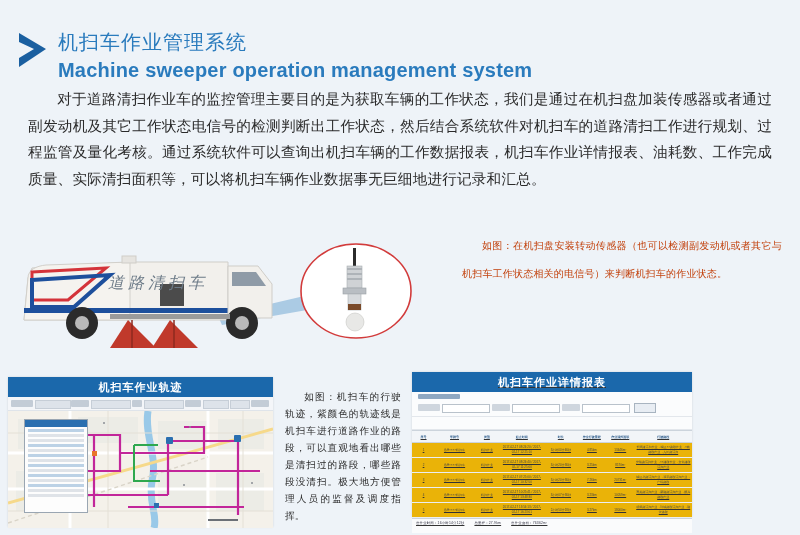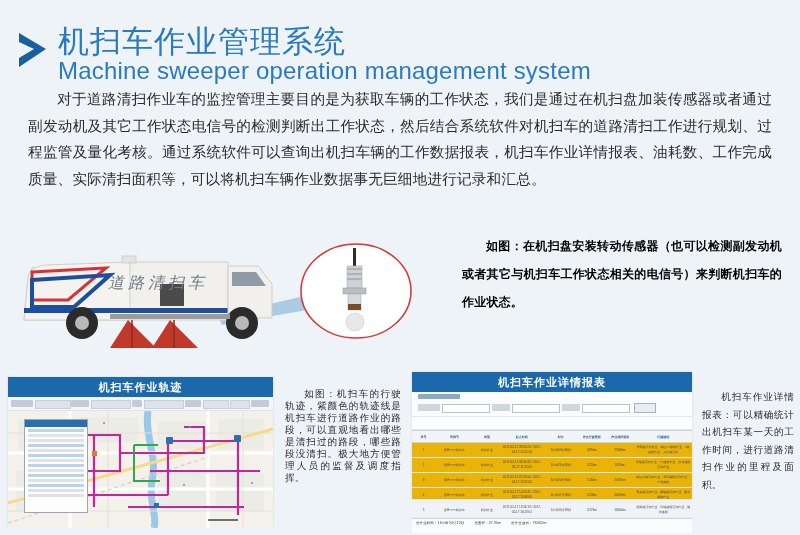--- a/index.html
+++ b/index.html
@@ -11,45 +11,45 @@
     position:relative;
   }
   .page{position:relative;width:800px;height:535px;}
 
   
   .header{position:absolute;left:0;top:14px;width:800px;height:62px;}
   .chev{position:absolute;left:16px;top:16px;width:36px;height:40px;}
   .chev svg{display:block;}
   .title-cn{
     position:absolute;left:58px;top:14px;
-    font-size:31px;line-height:28px;letter-spacing:1px;
+    font-size:20px;line-height:28px;letter-spacing:1px;
     color:#2a7bbd;font-weight:400;white-space:nowrap;
   }
   .title-en{
     position:absolute;left:58px;top:45px;
-    font-size:24px;line-height:23px;letter-spacing:.2px;
-    color:#2a7bbd;font-weight:400;white-space:nowrap;
+    font-size:20px;line-height:23px;letter-spacing:.2px;
+    color:#2a7bbd;font-weight:700;white-space:nowrap;
   }
 
   
   .intro{
     position:absolute;left:28px;top:86px;width:744px;
     font-size:14.6px;line-height:26.5px;color:#2b2b2b;
     text-align:justify;text-indent:2em;letter-spacing:.2px;
   }
 
   
   .figure{position:absolute;left:10px;top:228px;width:420px;height:125px;font-style:italic;}
   .figure svg{display:block;}
 
   
   .note-right{
     position:absolute;left:462px;top:232px;width:320px;
-    font-size:12px;line-height:28px;color:#000000;
-    text-indent:2em;letter-spacing:.2px;text-align:justify;font-weight:bold;
+    font-size:10px;line-height:28px;color:#c2410c;
+    text-indent:2em;letter-spacing:.2px;text-align:justify;
   }
 
   
   .panel{position:absolute;background:#eab308;box-shadow:0 0 2px rgba(0,0,0,.12);}
   .panel-head{
     background:#1b68ab;color:#fff;text-align:center;
     font-size:11px;line-height:20px;height:20px;letter-spacing:1px;font-weight:700;
   }
   
   .panel-map{left:8px;top:377px;width:265px;height:150px;}
@@ -60,21 +60,21 @@
   .map-body svg{position:absolute;left:0;top:0;}
   .map-popup{
     position:absolute;left:16px;top:8px;width:62px;height:92px;
     background:#fdfdfd;border:1px solid #9aa6b2;
   }
   .map-popup .pp-head{height:7px;background:#2a6fb0;}
   .map-popup .ln{height:3px;margin:2px 3px;background:#dfe3e8;}
   .map-popup .ln.b{background:#bcd2e6;}
 
   
-  .panel-report{left:412px;top:372px;width:280px;height:127px;}
+  .panel-report{left:412px;top:372px;width:280px;height:145px;text-decoration:underline;}
   .rep-tools{height:24px;background:#fbfcfd;border-bottom:1px solid #e3e7ec;position:relative;}
   .rep-tools .fld{position:absolute;height:7px;background:#fff;border:1px solid #b9c2cb;}
   .rep-tools .cap{position:absolute;height:7px;background:#cfd6de;border-radius:1px;}
   .rep-tools .btn{position:absolute;height:8px;background:#e8edf3;border:1px solid #a8b4c0;}
   .rep-table{width:100%;border-collapse:collapse;table-layout:fixed;}
   .rep-table th{
     background:#f2f5f8;border-bottom:1px solid #ccd4dc;border-top:1px solid #ccd4dc;
     height:9px;font-size:3px;color:#2a5a8a;font-weight:700;overflow:hidden;
   }
   .rep-table td{
@@ -83,21 +83,21 @@
   }
   .rep-foot{
     border-top:1px solid #ccd4dc;background:#fafbfc;height:12px;
     font-size:3.4px;color:#334;padding:2px 0 0 4px;letter-spacing:.2px;
   }
   .rep-foot span{margin-right:10px;}
 
   
   .cap-map{
     position:absolute;left:285px;top:388px;width:116px;
-    font-size:9.6px;line-height:12px;color:#2b2b2b;
+    font-size:9.6px;line-height:17px;color:#2b2b2b;
     text-indent:2em;text-align:justify;letter-spacing:.1px;
   }
   .cap-report{
     position:absolute;left:702px;top:388px;width:92px;
     font-size:9.6px;line-height:17.5px;color:#2b2b2b;
     text-indent:2em;text-align:justify;letter-spacing:.1px;
   }
 </style>
 </head>
 <body>
@@ -359,15 +359,14 @@
             <td>2小时50分18秒</td>
             <td>3.27km</td>
             <td>18000m²</td>
             <td>朝阳路清扫作业→环城路段清扫作业→建设路段</td>
           </tr>
         </tbody>
     </table>
     <div class="rep-foot"><span>总作业时间：16小时14分12秒</span><span>总里程：27.9km</span><span>总作业面积：76362m²</span></div>
   </div>
 
-  <div class="cap-report">机扫车作业详情报表：可以精确统计出机扫车某一天的工作时间，进行道路清扫作业的里程及面积。</div>
 
 </div>
 
 </body></html>

